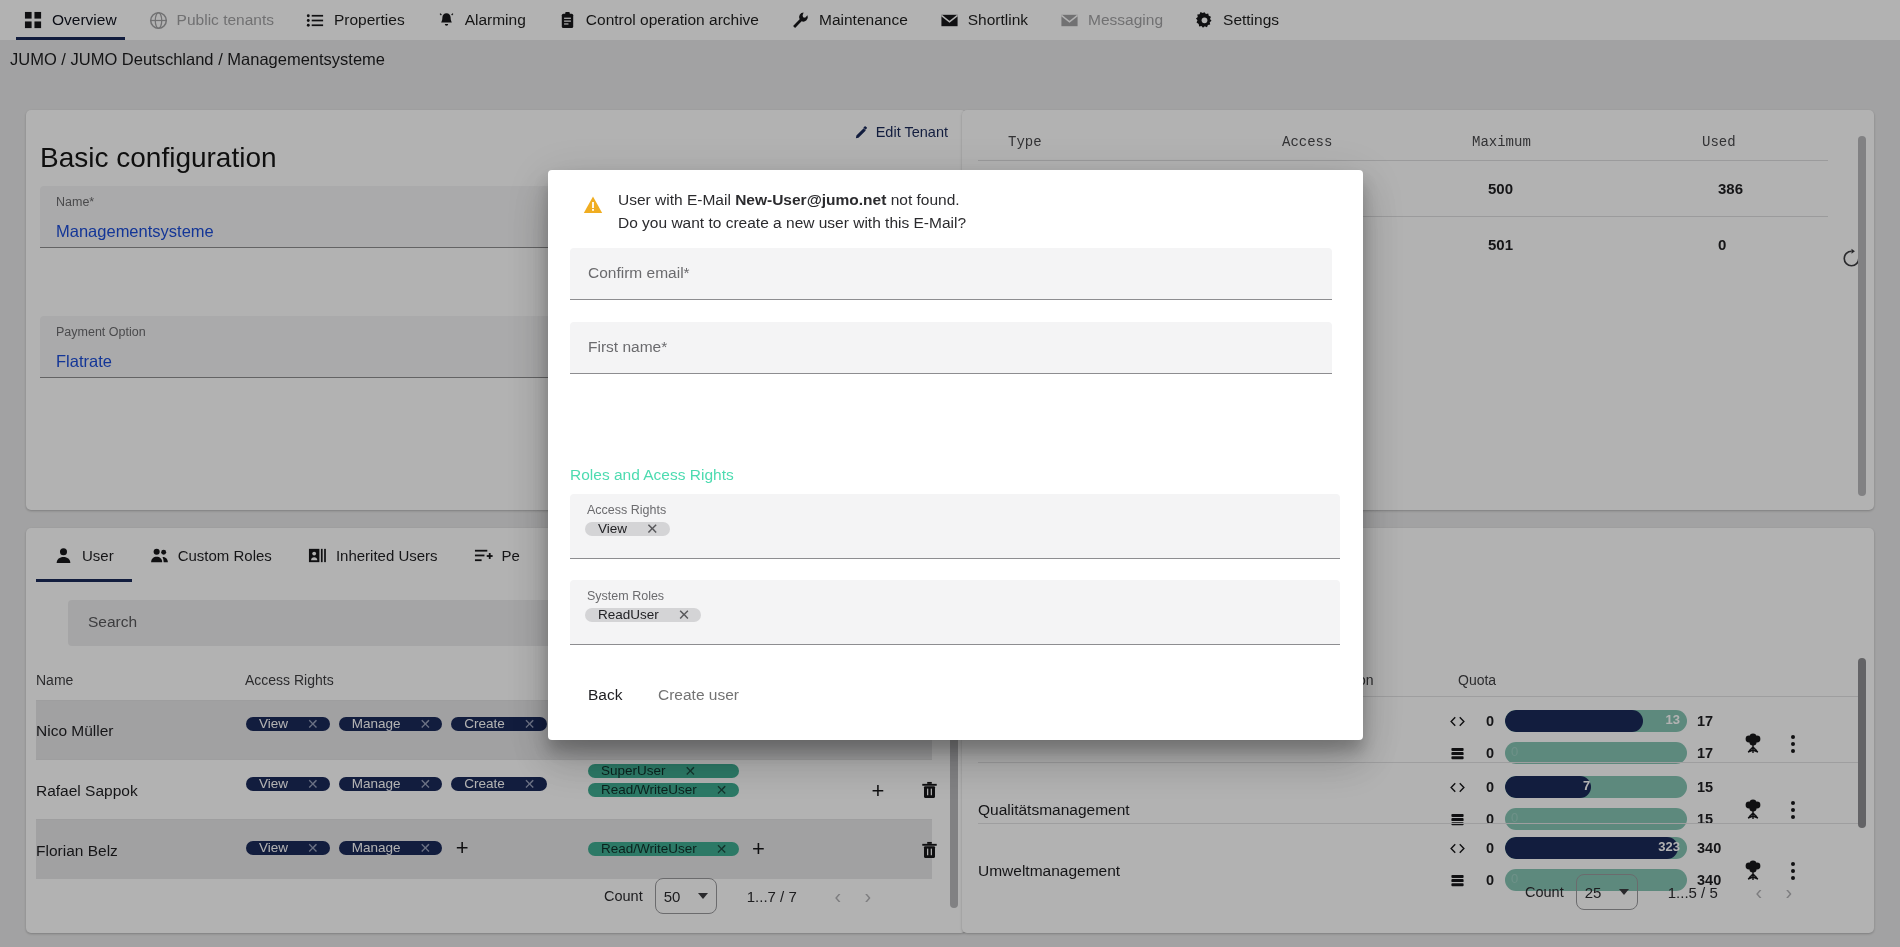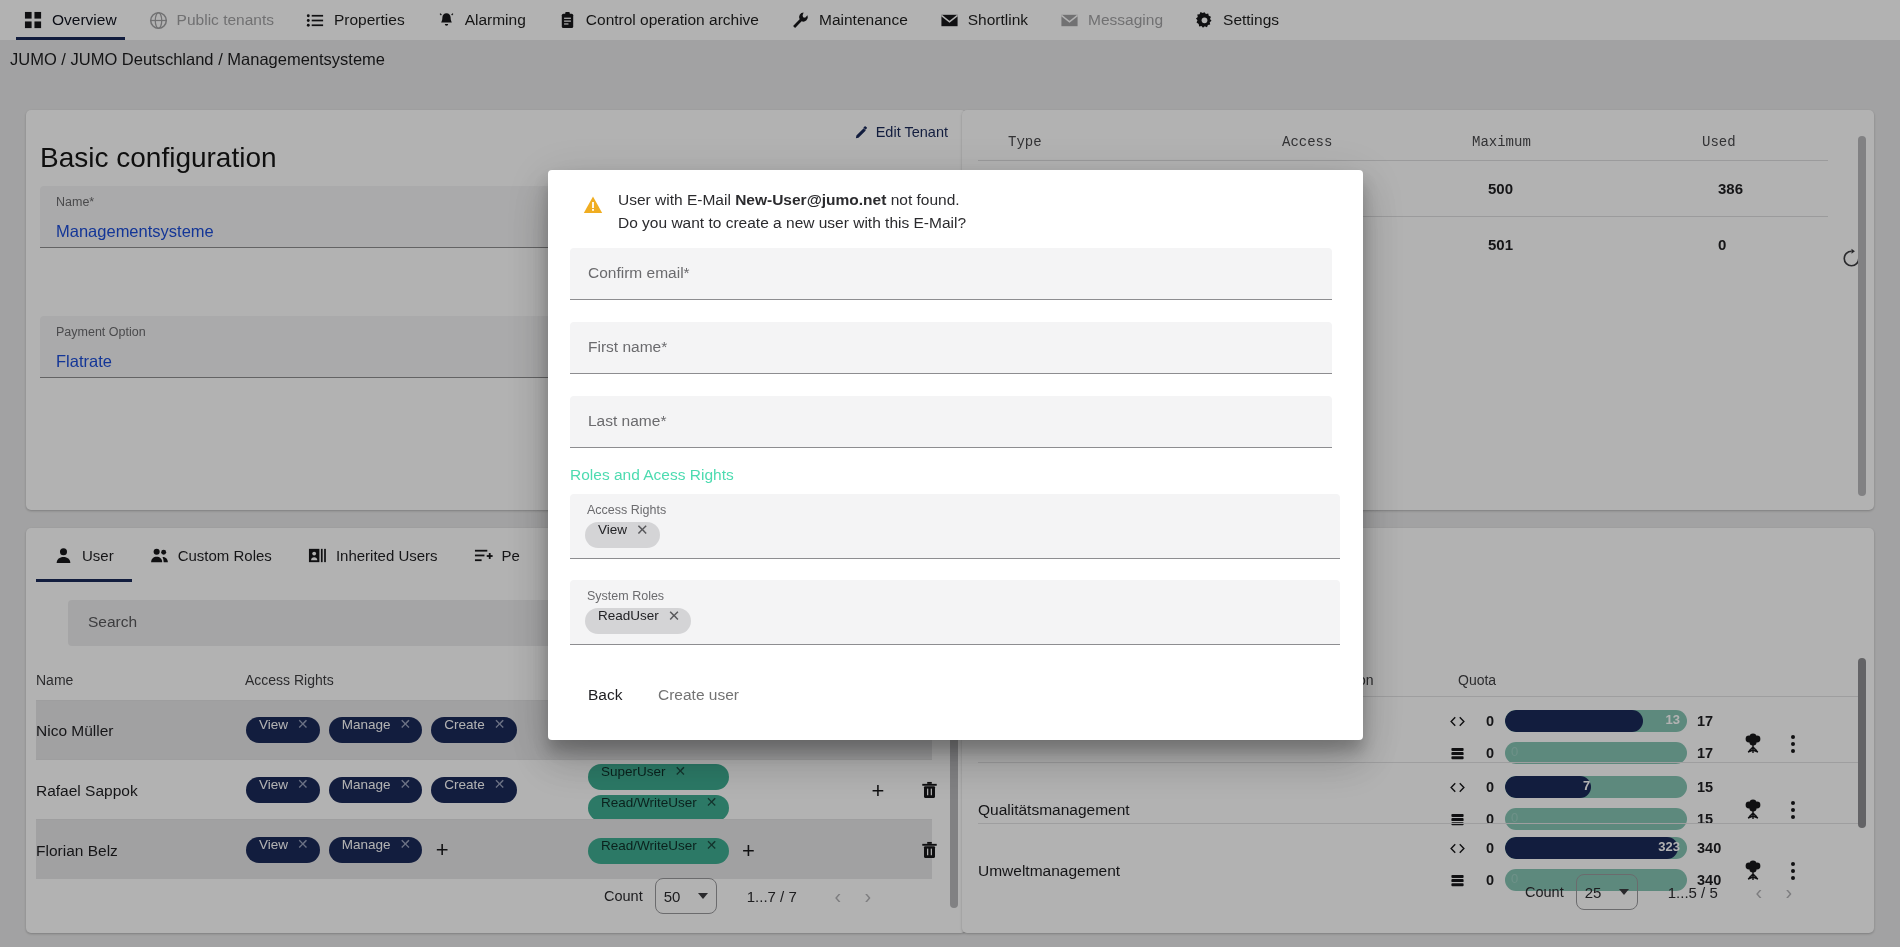--- a/index.html
+++ b/index.html
@@ -121,22 +121,22 @@
     position:absolute; top:672px; font-size:14px; color:#3f3f42;
   }
   .urow{
     position:absolute; left:36px; width:896px;
     border-top:1px solid #e2e2e4;
   }
   .urow .uname{
     position:absolute; left:0; font-size:15.5px; color:#1f1f22;
   }
   .chip{
-    display:inline-flex; align-items:flex-start; gap:9px;
-    height:26px; padding:0 11px 0 13px;
+    display:inline-flex; align-items:flex-end; gap:19px;
+    height:14px; padding:0 11px 0 13px;
     border-radius:14px; font-size:13.5px;
     white-space:nowrap;
     cursor:pointer;
   }
   .chip.dark{ background:#1b2a5a; color:#fff; }
   .chip.dark .x{ color:#9aa3bd; }
   .chip.green{ background:#3fae92; color:#10302a; }
   .chip.green .x{ color:#1d4a41; }
   .chip .x{ font-size:14px; line-height:1; }
   .plus-btn{
@@ -745,23 +745,20 @@
       <span>User with E-Mail </span><b>New-User@jumo.net</b><span> not found.</span>
     </div>
     <div id="warn-l2">Do you want to create a new user with this E-Mail?</div>
 
     <div class="mfield" style="top:78px;">
       <span>Confirm email*</span>
     </div>
     <div class="mfield" style="top:152px;">
       <span>First name*</span>
     </div>
-    <div class="mfield" style="top:226px;">
-      <span>Last name*</span>
-    </div>
 
     <div id="roles-title" style="top:296px;">Roles and Acess Rights</div>
 
     <div class="mchipbox" style="top:324px; height:65px;">
       <span class="cb-label">Access Rights</span>
       <span class="cb-chips">
         <span class="chip grey">
             <span>View</span>
             <span class="x">✕</span>
           </span>

